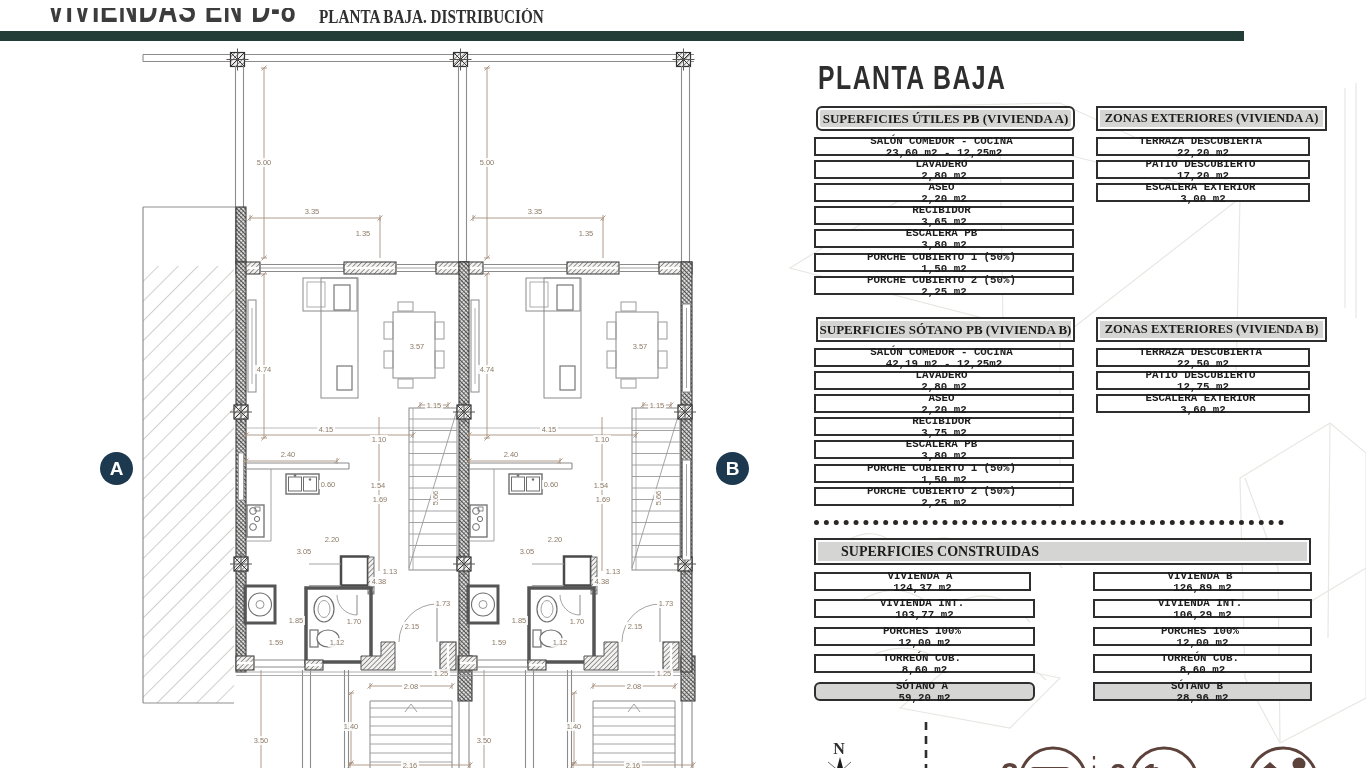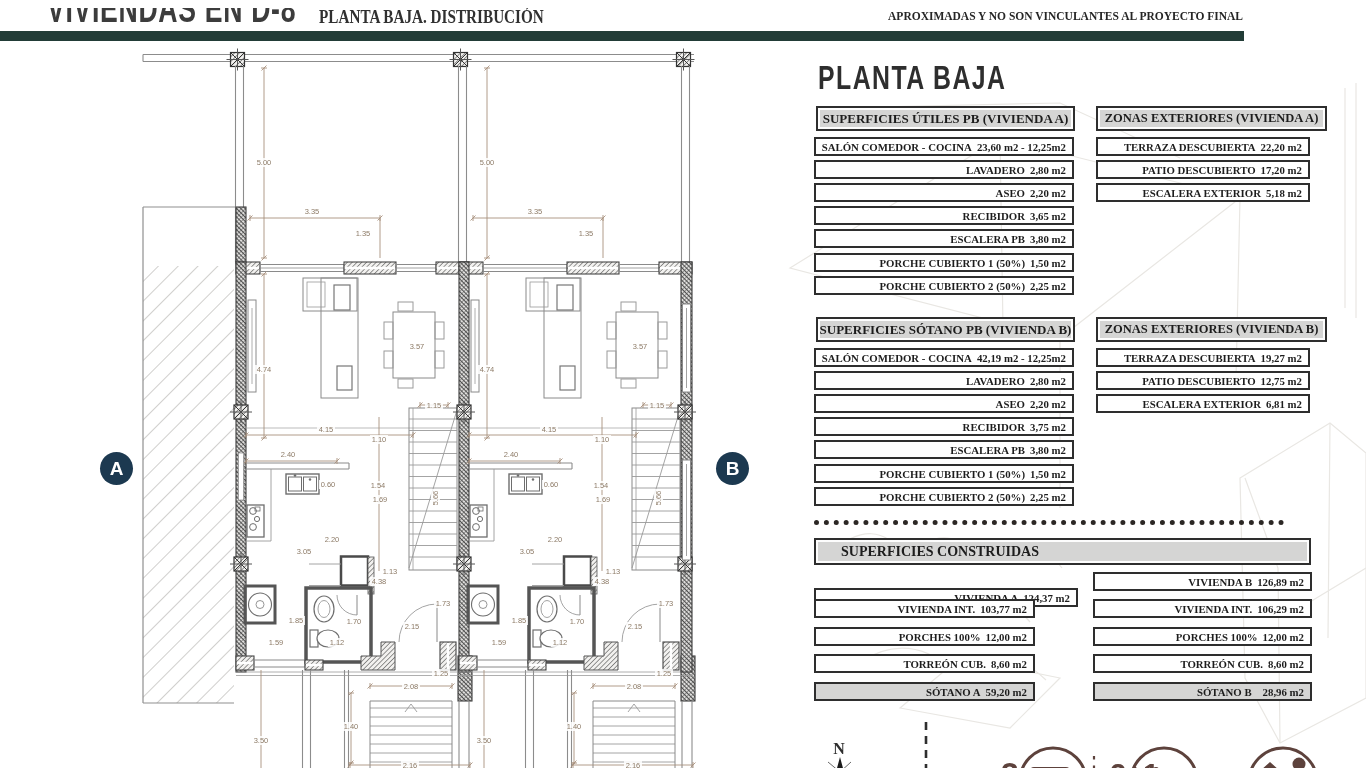--- a/index.html
+++ b/index.html
@@ -15,43 +15,42 @@
     font-family:"Liberation Serif",serif;font-weight:bold;font-size:11.5px;color:#262626;}
 .bar{position:absolute;left:0;top:23px;width:1244px;height:10px;background:#223c37;z-index:2;}
 .planta{position:absolute;left:818px;top:52px;font-family:"Liberation Sans",sans-serif;line-height:34px;
     font-weight:bold;font-size:34px;letter-spacing:2px;color:#2e2e2e;z-index:2;
     transform:scale(0.73,1);transform-origin:left top;}
 .tbl{position:absolute;left:0;top:0;width:0;height:0;z-index:2;}
 .hdr{box-sizing:border-box;border:2px solid #2e2e2e;background:#d5d5d4;white-space:nowrap;box-shadow:inset 0 0 0 2px #fdfdfd;
      font-family:"Liberation Serif",serif;font-weight:bold;color:#1d1d1d;
      display:flex;align-items:center;justify-content:center;}
 .row{box-sizing:border-box;border:2px solid #2e2e2e;background:#fff;white-space:nowrap;
-     font-family:Liberation Serif, serif;font-weight:bold;color:#1d1d1d;
-     display:flex;align-items:center;justify-content:flex-end;}
+     font-family:Liberation Mono, monospace;font-weight:bold;color:#1d1d1d;
+     display:flex;align-items:center;justify-content:center;flex-direction:column;}
 .row.gray{background:#d5d5d4;}
 .badge{position:absolute;width:33px;height:33px;border-radius:50%;background:#1c3950;
      color:#fff;font-weight:bold;font-size:19px;display:flex;align-items:center;
      justify-content:center;font-family:"Liberation Sans",sans-serif;z-index:2;}
 .dots{position:absolute;left:814px;top:512px;width:470px;height:0;
      border-top:5px dotted #2b2724;z-index:2;}
 </style></head><body>
 <div id="page">
 
 <div class="t1">VIVIENDAS EN D-8</div>
 
 <div class="t2">PLANTA BAJA. DISTRIBUCIÓN</div>
 
-<div class="disc">APROXIMADAS Y NO SON VINCULANTES AL PROYECTO FINAL</div>
 
 <div class="bar"></div>
 
 <div class="planta">PLANTA BAJA</div>
 
 <div class="tbl">
-<div class="hdr" style="position:absolute;left:816px;top:98px;width:259px;height:25px;font-size:13.0px;">SUPERFICIES ÚTILES PB (VIVIENDA A)</div>
+<div class="hdr" style="position:absolute;left:816px;top:98px;width:259px;height:25px;font-size:13.0px;border-radius:6px;">SUPERFICIES ÚTILES PB (VIVIENDA A)</div>
 <div class="row" style="position:absolute;left:814px;top:129px;width:260px;height:19px;font-size:10.8px;padding:0 6px;">
         <span style="margin-right:5px;">SALÓN COMEDOR - COCINA</span>
         <span>23,60 m2 - 12,25m2</span>
       </div>
 <div class="row" style="position:absolute;left:814px;top:152px;width:260px;height:19px;font-size:10.8px;padding:0 6px;">
         <span style="margin-right:5px;">LAVADERO</span>
         <span>2,80 m2</span>
       </div>
 <div class="row" style="position:absolute;left:814px;top:175px;width:260px;height:19px;font-size:10.8px;padding:0 6px;">
         <span style="margin-right:5px;">ASEO</span>
@@ -80,21 +79,21 @@
 <div class="row" style="position:absolute;left:1096px;top:129px;width:214px;height:19px;font-size:10.8px;padding:0 6px;">
         <span style="margin-right:5px;">TERRAZA DESCUBIERTA</span>
         <span>22,20 m2</span>
       </div>
 <div class="row" style="position:absolute;left:1096px;top:152px;width:214px;height:19px;font-size:10.8px;padding:0 6px;">
         <span style="margin-right:5px;">PATIO DESCUBIERTO</span>
         <span>17,20 m2</span>
       </div>
 <div class="row" style="position:absolute;left:1096px;top:175px;width:214px;height:19px;font-size:10.8px;padding:0 6px;">
         <span style="margin-right:5px;">ESCALERA EXTERIOR</span>
-        <span>5,18 m2</span>
+        <span>3,00 m2</span>
       </div>
 </div>
 
 <div class="tbl">
 <div class="hdr" style="position:absolute;left:816px;top:309px;width:259px;height:25px;font-size:13.0px;">SUPERFICIES SÓTANO PB (VIVIENDA B)</div>
 <div class="row" style="position:absolute;left:814px;top:340px;width:260px;height:19px;font-size:10.8px;padding:0 6px;">
         <span style="margin-right:5px;">SALÓN COMEDOR - COCINA</span>
         <span>42,19 m2 - 12,25m2</span>
       </div>
 <div class="row" style="position:absolute;left:814px;top:363px;width:260px;height:19px;font-size:10.8px;padding:0 6px;">
@@ -120,56 +119,56 @@
 <div class="row" style="position:absolute;left:814px;top:479px;width:260px;height:19px;font-size:10.8px;padding:0 6px;">
         <span style="margin-right:5px;">PORCHE CUBIERTO 2 (50%)</span>
         <span>2,25 m2</span>
       </div>
 </div>
 
 <div class="tbl">
 <div class="hdr" style="position:absolute;left:1096px;top:309px;width:231px;height:25px;font-size:12.5px;">ZONAS EXTERIORES (VIVIENDA B)</div>
 <div class="row" style="position:absolute;left:1096px;top:340px;width:214px;height:19px;font-size:10.8px;padding:0 6px;">
         <span style="margin-right:5px;">TERRAZA DESCUBIERTA</span>
-        <span>19,27 m2</span>
+        <span>22,50 m2</span>
       </div>
 <div class="row" style="position:absolute;left:1096px;top:363px;width:214px;height:19px;font-size:10.8px;padding:0 6px;">
         <span style="margin-right:5px;">PATIO DESCUBIERTO</span>
         <span>12,75 m2</span>
       </div>
 <div class="row" style="position:absolute;left:1096px;top:386px;width:214px;height:19px;font-size:10.8px;padding:0 6px;">
         <span style="margin-right:5px;">ESCALERA EXTERIOR</span>
-        <span>6,81 m2</span>
+        <span>3,60 m2</span>
       </div>
 </div>
 
 <div class="dots"></div>
 
 <div class="tbl">
 <div class="hdr" style="position:absolute;left:814px;top:530px;width:497px;height:27px;font-size:14px;justify-content:flex-start;padding-left:25px;">SUPERFICIES CONSTRUIDAS</div>
 </div>
 
 <div class="tbl">
-<div class="row" style="position:absolute;left:814px;top:564px;width:264px;height:19px;font-size:10.8px;padding:0 6px;margin-top:16px;">
+<div class="row" style="position:absolute;left:814px;top:564px;width:217px;height:19px;font-size:10.8px;padding:0 6px;">
         <span style="margin-right:5px;">VIVIENDA A</span>
         <span>124,37 m2</span>
       </div>
 <div class="row" style="position:absolute;left:814px;top:591px;width:221px;height:19px;font-size:10.8px;padding:0 6px;">
         <span style="margin-right:5px;">VIVIENDA INT.</span>
         <span>103,77 m2</span>
       </div>
 <div class="row" style="position:absolute;left:814px;top:619px;width:221px;height:19px;font-size:10.8px;padding:0 6px;">
         <span style="margin-right:5px;">PORCHES 100%</span>
         <span>12,00 m2</span>
       </div>
 <div class="row" style="position:absolute;left:814px;top:646px;width:221px;height:19px;font-size:10.8px;padding:0 6px;">
         <span style="margin-right:5px;">TORREÓN CUB.</span>
         <span>8,60 m2</span>
       </div>
-<div class="row gray" style="position:absolute;left:814px;top:674px;width:221px;height:19px;font-size:10.8px;padding:0 6px;">
+<div class="row gray" style="position:absolute;left:814px;top:674px;width:221px;height:19px;font-size:10.8px;padding:0 6px;border-radius:6px;">
         <span style="margin-right:5px;">SÓTANO A</span>
         <span>59,20 m2</span>
       </div>
 </div>
 
 <div class="tbl">
 <div class="row" style="position:absolute;left:1093px;top:564px;width:219px;height:19px;font-size:10.8px;padding:0 6px;">
         <span style="margin-right:5px;">VIVIENDA B</span>
         <span>126,89 m2</span>
       </div>

